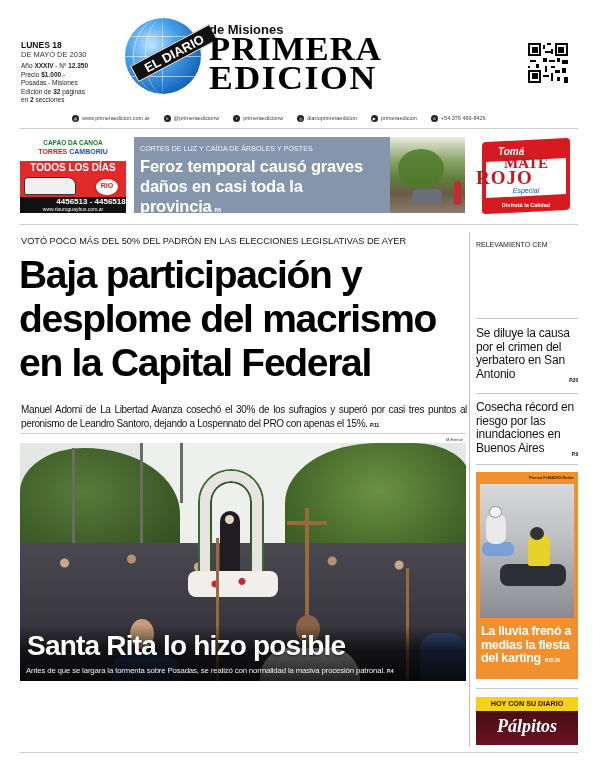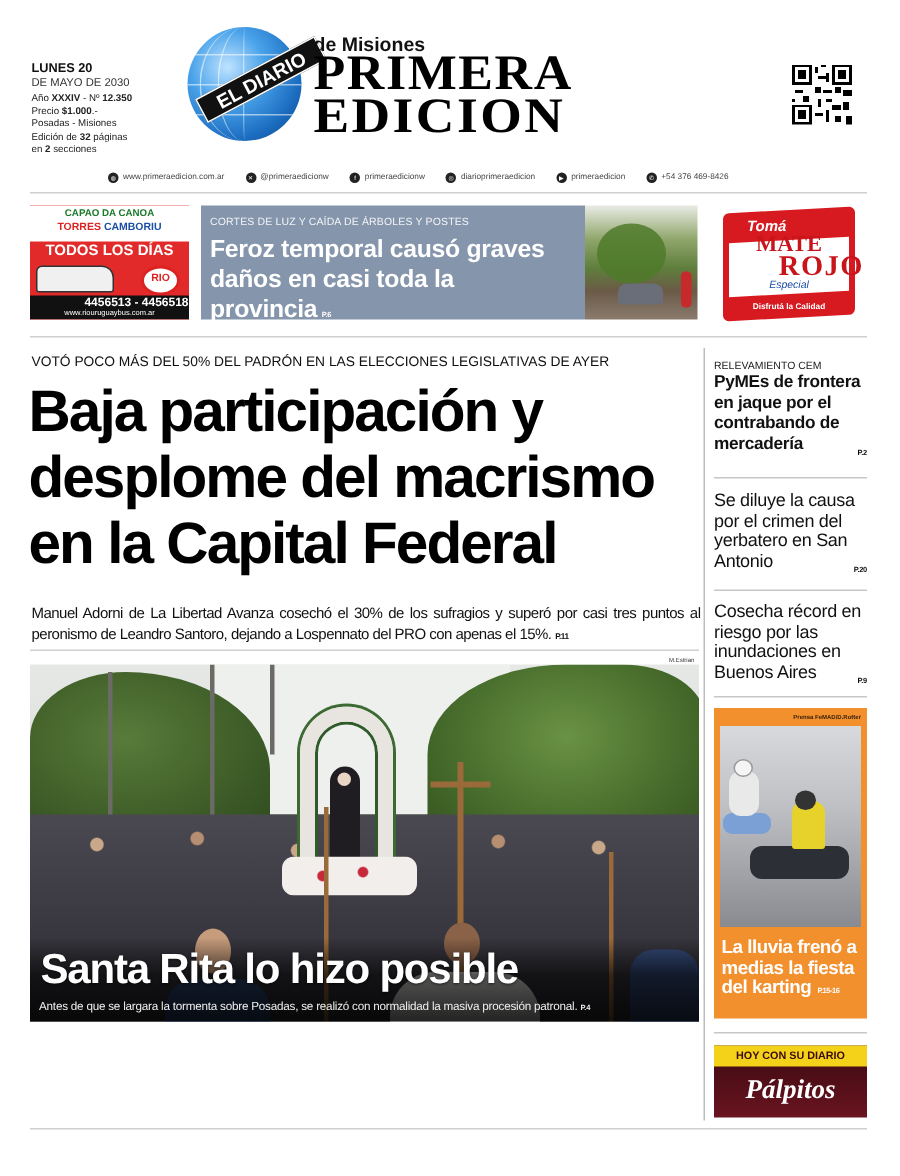--- a/index.html
+++ b/index.html
@@ -57,21 +57,21 @@
      background: linear-gradient(180deg, #e9ebe4 0%, #8ea56a 30%, #5f7e3c 55%, #6b5a47 75%, #8a7b6e 100%); }
   .storm-photo .car { position: absolute; left: 22px; top: 52px; width: 30px; height: 14px; background: #6a6e78; border-radius: 6px 6px 2px 2px; }
   .storm-photo .tree { position: absolute; left: 8px; top: 12px; width: 46px; height: 40px; border-radius: 50%; background: #4f7a2a; opacity: 0.85; }
   .storm-photo .man { position: absolute; left: 64px; top: 44px; width: 7px; height: 24px; background: #c62a2a; border-radius: 3px; }
 
   .ad-right { position: absolute; left: 476px; top: 136px; width: 100px; height: 80px; background: #fff; }
   .ad-right .redbg { position: absolute; left: 6px; top: 4px; width: 88px; height: 72px; background: #d71920; border-radius: 4px; transform: skewY(-3deg); }
   .ad-right .white { position: absolute; left: 10px; top: 24px; width: 80px; height: 36px; background: #fff; transform: skewY(-3deg); }
   .ad-right .toma { position: absolute; left: 22px; top: 10px; color: #fff; font-weight: bold; font-style: italic; font-size: 10px; }
   .ad-right .mate { position: absolute; left: 0; width: 100%; top: 20px; text-align: center; font-family: "Liberation Serif", serif; font-weight: bold; color: #c8141b; font-size: 15px; line-height: 14px; }
-  .ad-right .rojo { position: absolute; left: 0; width: 100%; top: 33px; text-align: right; font-family: "Liberation Serif", serif; font-weight: bold; color: #c8141b; font-size: 19px; line-height: 17px; letter-spacing: 1px; }
+  .ad-right .rojo { position: absolute; left: 0; width: 100%; top: 33px; text-align: left; font-family: "Liberation Serif", serif; font-weight: bold; color: #c8141b; font-size: 19px; line-height: 17px; letter-spacing: 1px; }
   .ad-right .esp { position: absolute; left: 0; width: 100%; top: 51px; text-align: center; color: #1c4fa5; font-style: italic; font-size: 7px; }
   .ad-right .dis { position: absolute; left: 0; width: 100%; top: 66px; text-align: center; color: #fff; font-size: 5.5px; font-weight: bold; }
 
   
   .kicker-main { position: absolute; left: 21px; top: 236px; font-size: 9.2px; color: #111; letter-spacing: 0px; white-space: nowrap; }
   .headline { position: absolute; left: 19px; top: 253px; width: 460px; font-weight: bold; font-size: 39px; line-height: 44px; letter-spacing: -1.3px; color: #000; }
   .deck { position: absolute; left: 21px; top: 403px; width: 446px; font-size: 10px; line-height: 13.5px; color: #111; letter-spacing: -0.35px; text-align: justify; }
   .deck .pg { font-size: 5.5px; font-weight: bold; }
   .photo-credit { position: absolute; left: 446px; top: 437px; font-size: 4px; color: #333; }
 
@@ -130,21 +130,21 @@
 
   .palpitos { position: absolute; left: 476px; top: 697px; width: 102px; height: 48px; background: linear-gradient(180deg, #3a0a10 0%, #6a1420 100%); }
   .palpitos .bar { height: 14px; background: #f5d21a; color: #3a0a10; font-weight: bold; font-size: 7.2px; text-align: center; line-height: 14px; }
   .palpitos .brand { color: #fff; font-weight: bold; font-style: italic; font-size: 18px; text-align: center; line-height: 30px; font-family: "Liberation Serif", serif; }
 </style>
 </head>
 <body>
 
 <div class="masthead">
   <div class="dateblock">
-    <div class="day">LUNES 20</div>
+    <div class="day">LUNES 18</div>
     <div class="month">DE MAYO DE 2030</div>
     <div><span>Año </span><b>XXXIV</b><span> - Nº </span><b>12.350</b></div>
     <div><span>Precio </span><b>$1.000</b><span>.-</span></div>
     <div>Posadas - Misiones</div>
     <div><span>Edición de </span><b>32</b><span> páginas</span></div>
     <div><span>en </span><b>2</b><span> secciones</span></div>
   </div>
 
   <div class="logo">
     <div class="globe">
@@ -290,21 +290,20 @@
   <div class="m2"></div>
   <div class="caption-bg"></div>
   <div class="ptitle">Santa Rita lo hizo posible</div>
   <div class="pdeck"><span>Antes de que se largara la tormenta sobre Posadas, se realizó con normalidad la masiva procesión patronal.</span> <span class="pg">P.4</span></div>
 </div>
 
 <div class="vrule"></div>
 
 <div class="side" style="top:240px;">
   <div class="k">RELEVAMIENTO CEM</div>
-  <div class="h"><span>PyMEs de frontera en jaque por el contrabando de mercadería</span><span class="pg">P.2</span></div>
 </div>
 <div class="side-rule" style="top:318px;"></div>
 
 <div class="side" style="top:327px;">
   <div class="h reg"><span>Se diluye la causa por el crimen del yerbatero en San Antonio</span><span class="pg">P.20</span></div>
 </div>
 <div class="side-rule" style="top:393px;"></div>
 
 <div class="side" style="top:401px;">
   <div class="h reg"><span>Cosecha récord en riesgo por las inundaciones en Buenos Aires</span><span class="pg">P.9</span></div>

